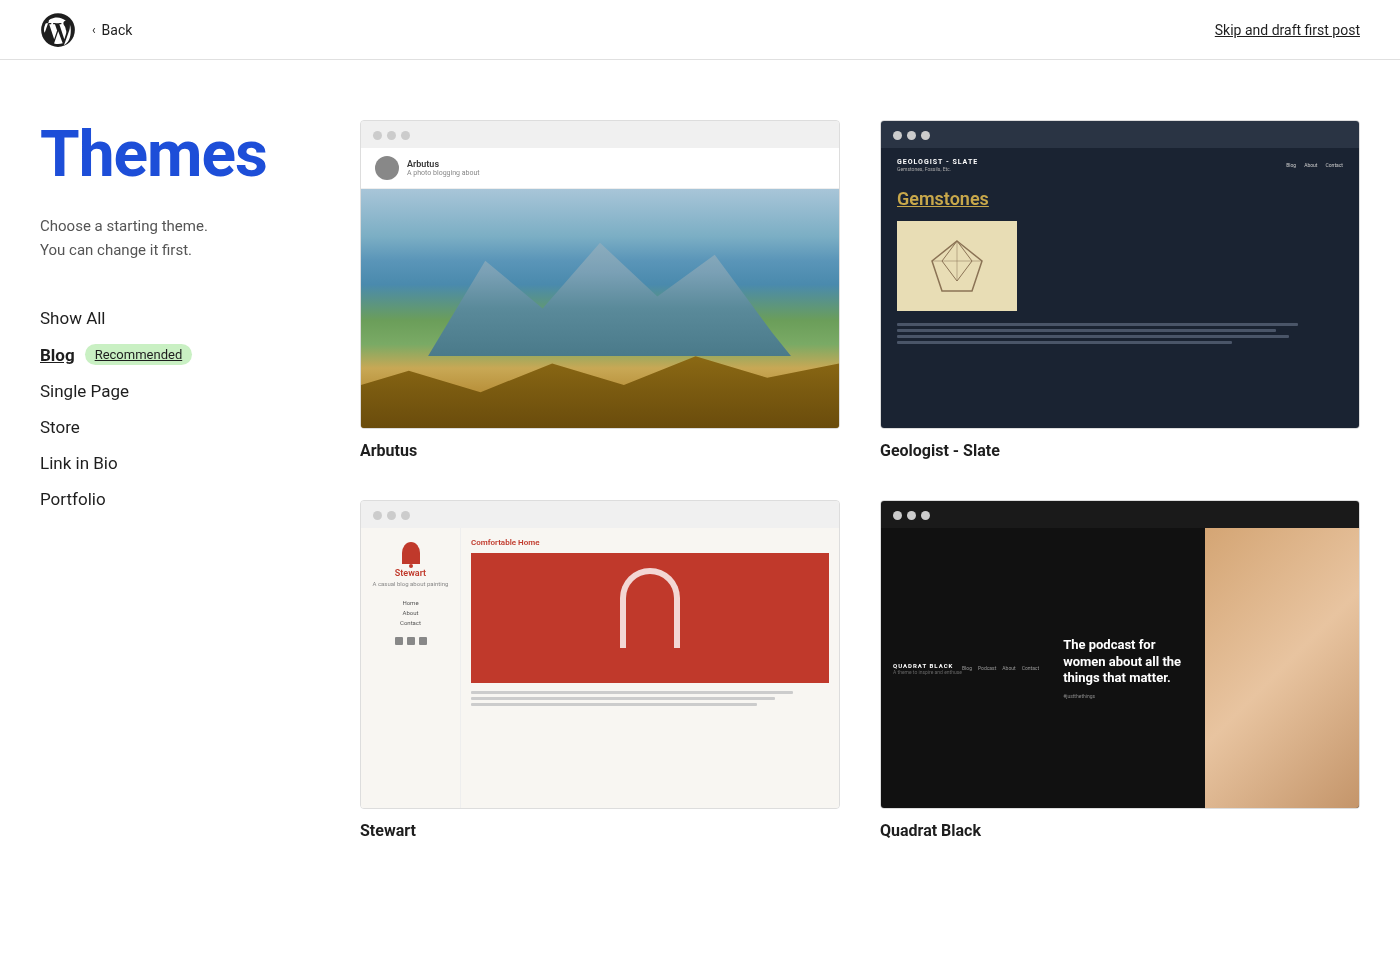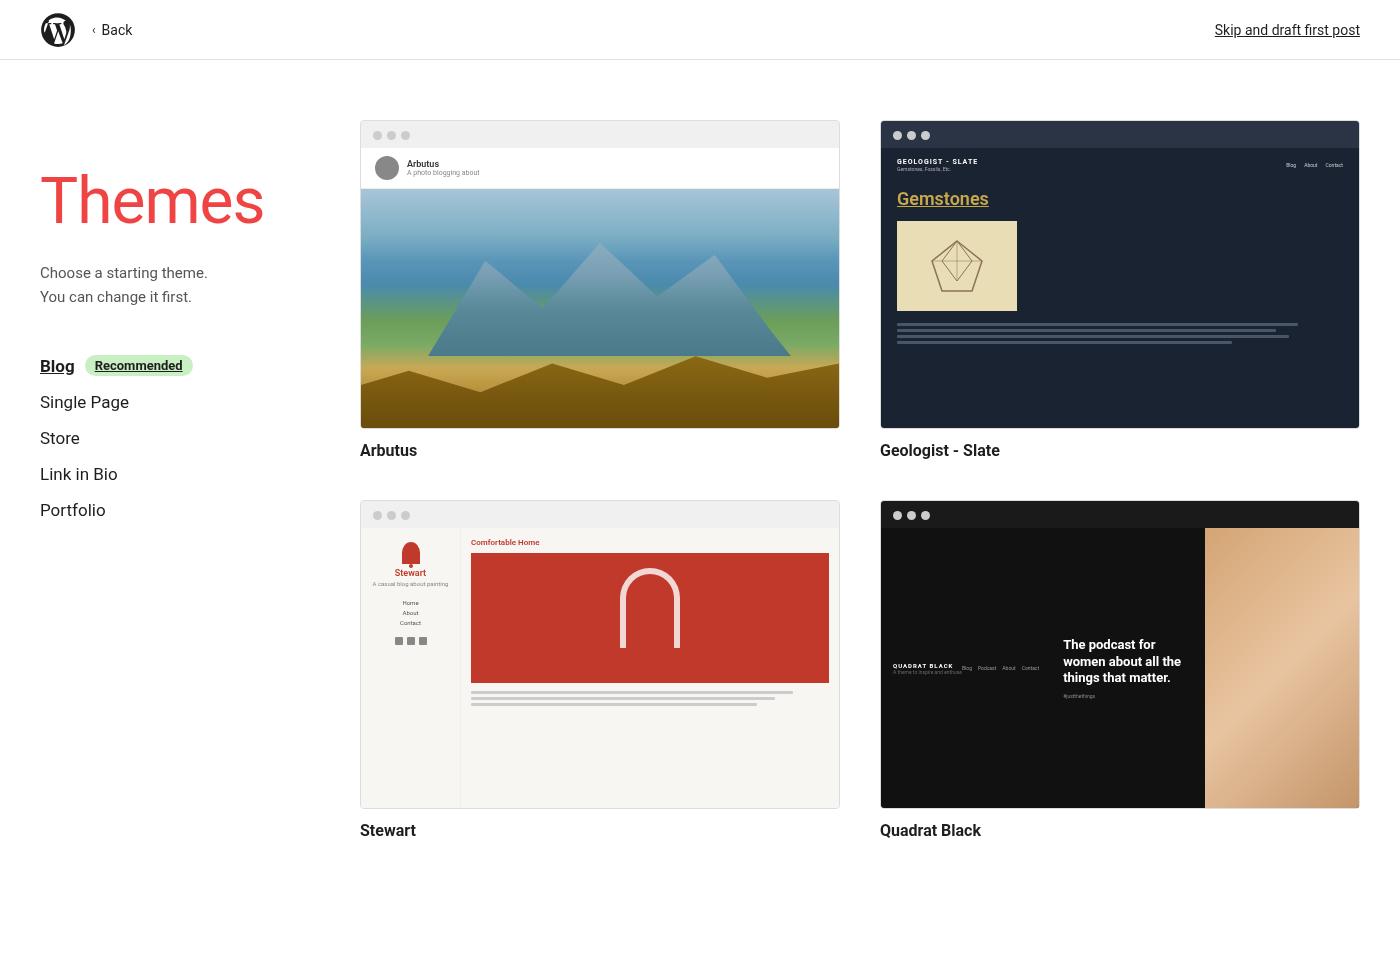--- a/index.html
+++ b/index.html
@@ -56,26 +56,25 @@
       gap: 60px;
     }
 
     
     .sidebar {
       width: 260px;
       flex-shrink: 0;
     }
     .page-title {
       font-size: 64px;
-      font-weight: 400;
+      font-weight: 700;
       line-height: 1.1;
       margin-bottom: 24px;
-      color: #ef4444;
+      color: #1d4ed8;
       letter-spacing: -1px;
-      margin-top: 47px;
     }
     .page-subtitle {
       font-size: 15px;
       color: #555;
       line-height: 1.6;
       margin-bottom: 40px;
       margin-top: 8px;
     }
     .nav-list {
       list-style: none;
@@ -97,21 +96,21 @@
     }
     .nav-item:not(.active) {
       color: #1e1e1e;
     }
     .recommended-badge {
       background: #c9f0c3;
       color: #1e1e1e;
       font-size: 13px;
       padding: 3px 10px;
       border-radius: 20px;
-      font-weight: 700;
+      font-weight: 400;
     }
 
     
     .theme-grid {
       flex: 1;
       display: grid;
       grid-template-columns: 1fr 1fr;
       gap: 40px;
     }
     .theme-card {
@@ -473,20 +472,23 @@
 <main class="main">
 
   <aside class="sidebar">
     <h1 class="page-title">Themes</h1>
     <p class="page-subtitle">
       <span>Choose a starting theme.</span><br>
       <span>You can change it first.</span>
     </p>
 
     <ul class="nav-list">
+      <li class="nav-item">
+        <span>Show All</span>
+      </li>
       <li class="nav-item active">
         <span>Blog</span>
         <span class="recommended-badge">Recommended</span>
       </li>
       <li class="nav-item">
         <span>Single Page</span>
       </li>
       <li class="nav-item">
         <span>Store</span>
       </li>

